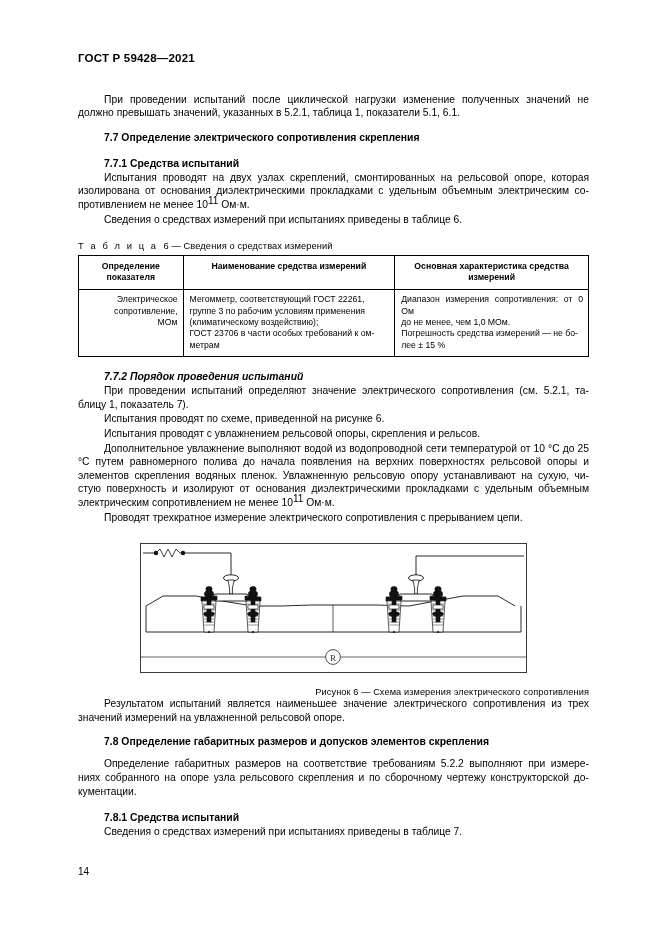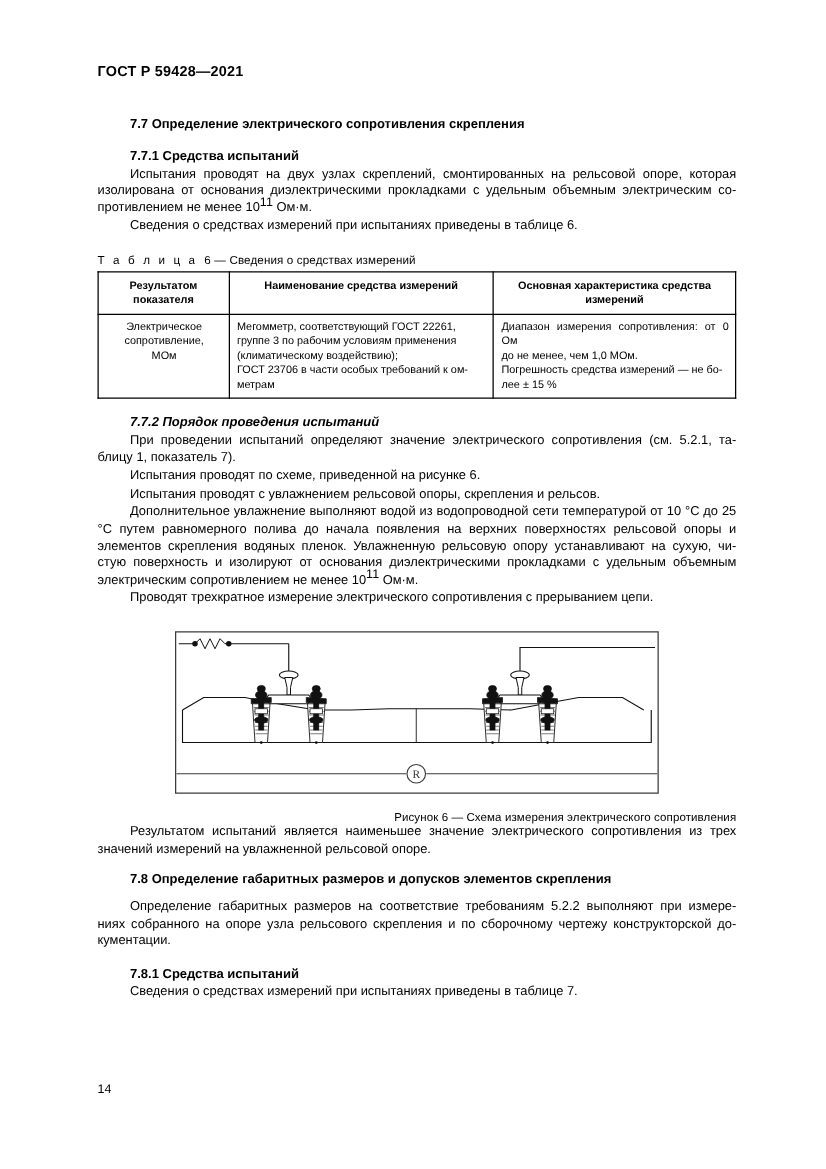--- a/index.html
+++ b/index.html
@@ -70,21 +70,21 @@
     padding: 4px 5px 5px 6px;
     font-size: 8.7px;
     line-height: 11.4px;
   }
   table.meas th {
     text-align: center;
     font-weight: bold;
     padding: 5px 4px 6px 4px;
     line-height: 11px;
   }
-  table.meas td.c1 { text-align: center; margin-top: 24px; }
+  table.meas td.c1 { text-align: right; margin-top: 24px; }
   table.meas td.c2, table.meas td.c3 { text-align: justify; }
   td .ln { display: block; }
 
   .figure-box {
     margin: 19px auto 0 auto;
     width: 385px;
     height: 128px;
     border: 1px solid #3a3a3a;
     position: relative;
     background: #fff;
@@ -105,41 +105,42 @@
   }
   svg.scheme { display: block; }
 </style>
 </head>
 <body>
 
 <div class="page">
 
   <div class="doc-header">ГОСТ Р 59428—2021</div>
 
+  <p class="body-text"><span>При проведении испытаний после циклической нагрузки изменение полученных значений не</span> <span>должно превышать значений, указанных в 5.2.1, таблица 1, показатели 5.1, 6.1.</span></p>
 
   <div class="heading">7.7  Определение электрического сопротивления скрепления</div>
 
   <div class="heading sub">7.7.1  Средства испытаний</div>
 
   <p class="body-text"><span>Испытания проводят на двух узлах скреплений, смонтированных на рельсовой опоре, которая</span> <span>изолирована от основания диэлектрическими прокладками с удельным объемным электрическим со-</span> <span>противлением не менее 10</span><sup>11</sup><span> Ом·м.</span></p>
 
   <p class="body-text">Сведения о средствах измерений при испытаниях приведены в таблице 6.</p>
 
   <div class="table-caption"><span class="sp">Т а б л и ц а</span>&nbsp; <span>6</span> <span>—</span> <span>Сведения о средствах измерений</span></div>
 
   <table class="meas">
     <colgroup>
       <col style="width:20.5%">
       <col style="width:41.5%">
       <col style="width:38%">
     </colgroup>
     <thead>
       <tr>
         <th>
-          <span class="ln">Результатом</span>
+          <span class="ln">Определение</span>
           <span class="ln">показателя</span>
         </th>
         <th>
           <span class="ln">Наименование средства измерений</span>
         </th>
         <th>
           <span class="ln">Основная характеристика средства измерений</span>
         </th>
       </tr>
     </thead>

